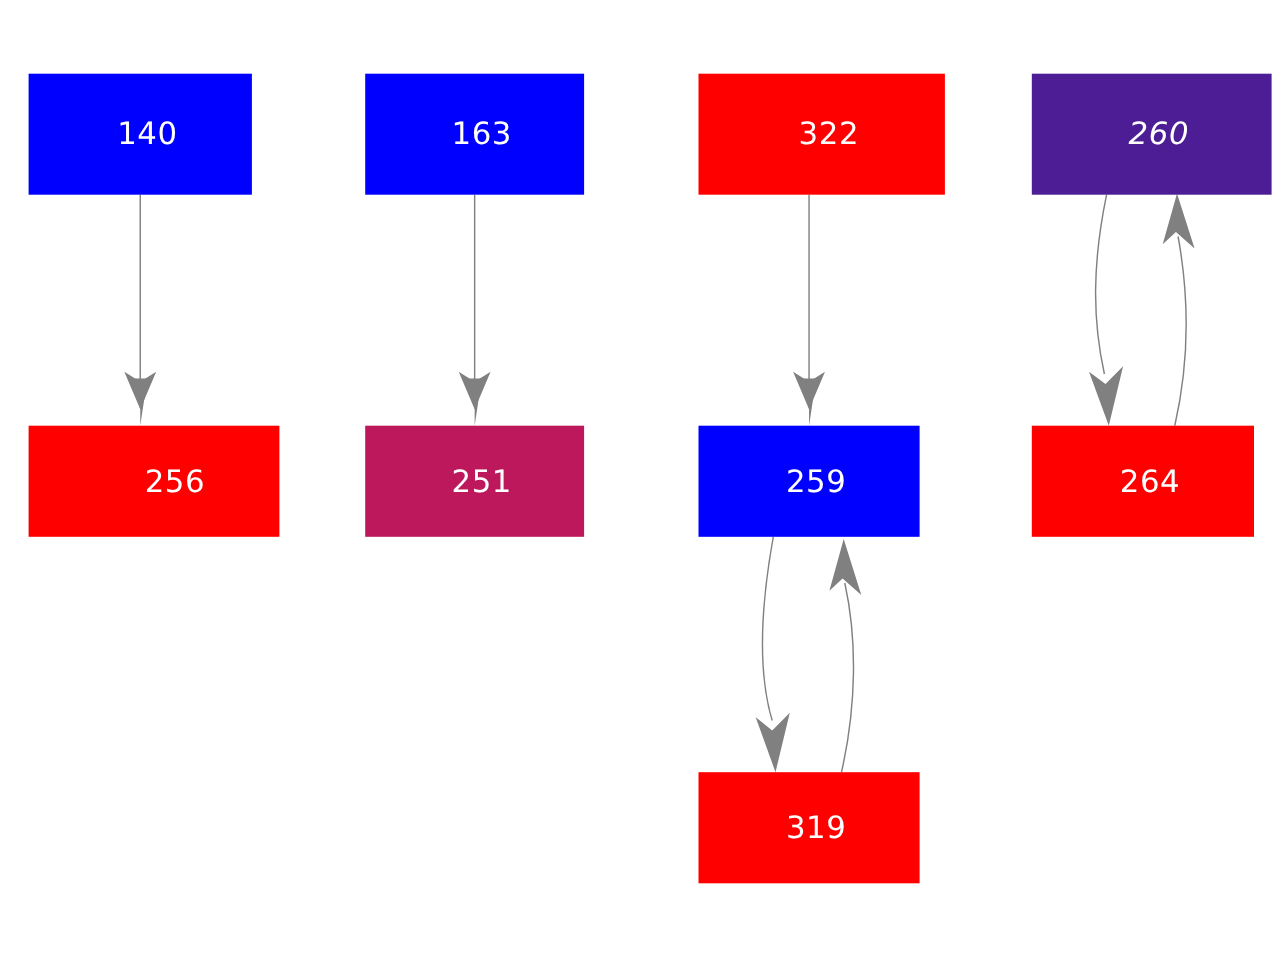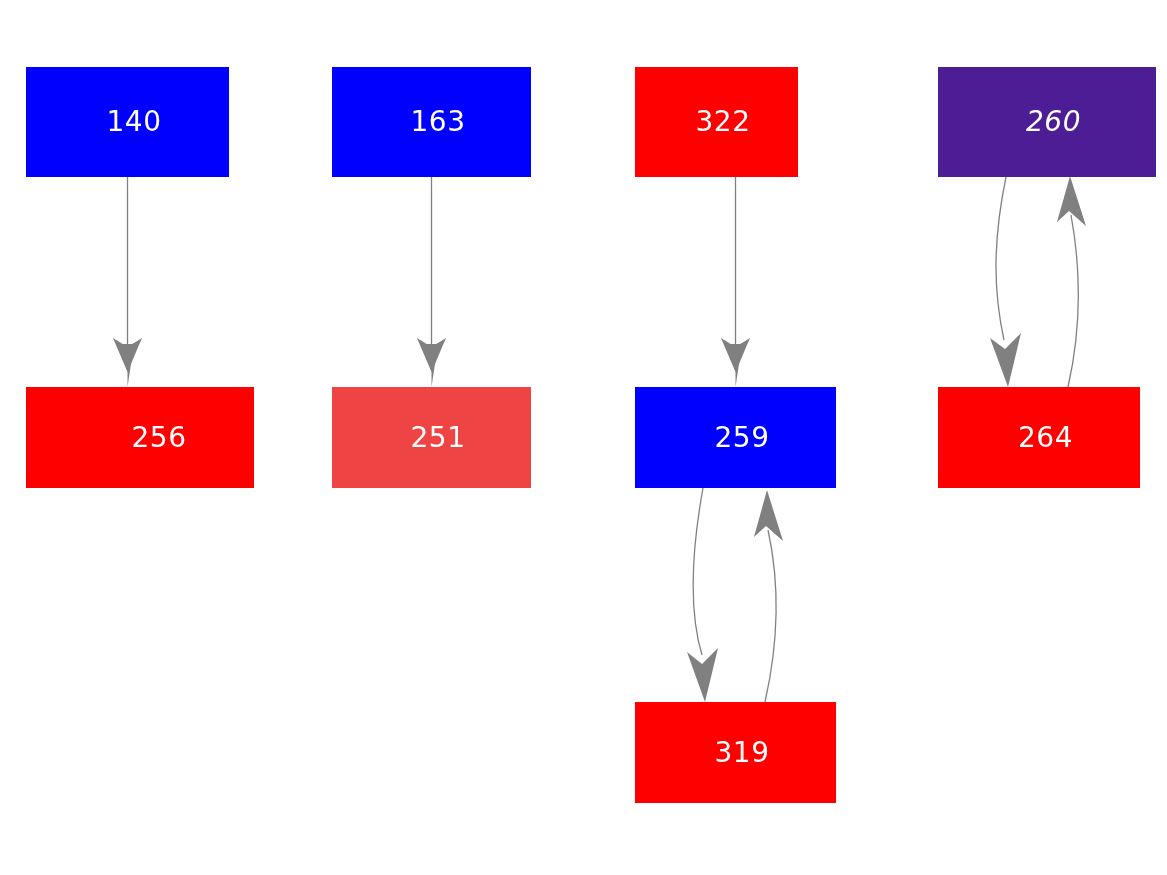--- a/index.html
+++ b/index.html
@@ -95,33 +95,33 @@
   </svg>
 
   <div class="node" style="left:26px; top:67px; width:203px; height:110px; background:#0000ff;">
     <span class="node-label">140</span>
   </div>
 
   <div class="node" style="left:332px; top:67px; width:199px; height:110px; background:#0000ff;">
     <span class="node-label">163</span>
   </div>
 
-  <div class="node" style="left:635px; top:67px; width:163px; height:110px; background:#ff0000;align-items:center;">
+  <div class="node" style="left:635px; top:67px; width:224px; height:110px; background:#ff0000;align-items:center;">
     <span class="node-label">322</span>
   </div>
 
   <div class="node" style="left:938px; top:67px; width:218px; height:110px; background:#4c1d95;font-style:italic;">
     <span class="node-label">260</span>
   </div>
 
   <div class="node" style="left:26px; top:387px; width:203px; height:101px; background:#ff0000;padding-left:25px;">
     <span class="node-label">256</span>
   </div>
 
-  <div class="node" style="left:332px; top:387px; width:199px; height:101px; background:#ef4444;">
+  <div class="node" style="left:332px; top:387px; width:199px; height:101px; background:#be185d;">
     <span class="node-label">251</span>
   </div>
 
   <div class="node" style="left:635px; top:387px; width:201px; height:101px; background:#0000ff;">
     <span class="node-label">259</span>
   </div>
 
   <div class="node" style="left:938px; top:387px; width:202px; height:101px; background:#ff0000;">
     <span class="node-label">264</span>
   </div>

